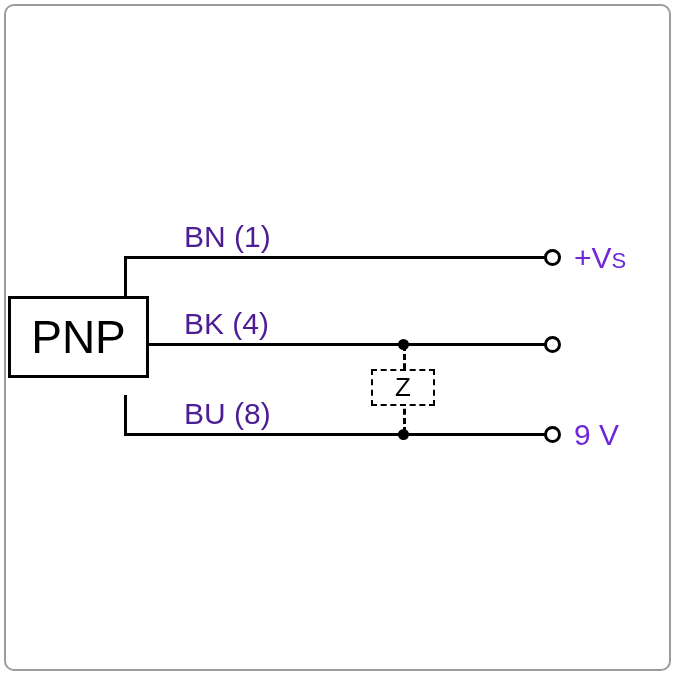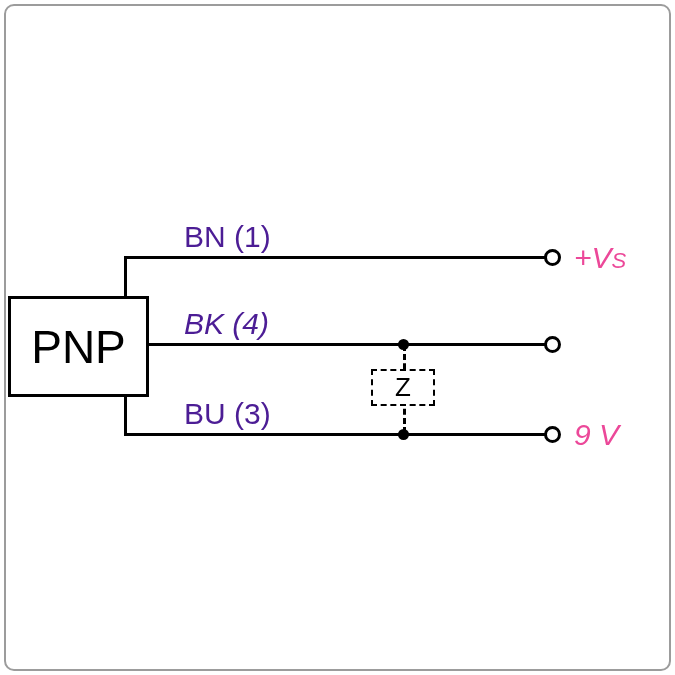--- a/index.html
+++ b/index.html
@@ -22,43 +22,42 @@
     pointer-events: none;
   }
 
   .wire { position: absolute; background: #000; }
   .wire.h { height: 3px; }
   .wire.v { width: 3px; }
 
   .device-box {
     position: absolute;
     left: 8px; top: 296px;
-    width: 141px; height: 101px;
+    width: 141px; height: 82px;
     border: 3px solid #000;
     background: #fff;
     display: flex; align-items: center; justify-content: center;
     font-size: 46px;
     color: #000;
   }
 
   .pin-label {
     position: absolute;
     font-size: 30px;
     line-height: 34px;
     color: #4c1d95;
     white-space: nowrap;
   }
 
   .term-label {
     position: absolute;
     font-size: 30px;
     line-height: 36px;
-    color: #ec4899;
+    color: #6d28d9;
     white-space: nowrap;
-    font-style: italic;
   }
   .term-label .sub { font-size: 22px; }
 
   .terminal {
     position: absolute;
     width: 17px; height: 17px;
     border: 3px solid #000;
     border-radius: 50%;
     background: #fff;
   }
@@ -111,19 +110,19 @@
     <span>Z</span>
   </div>
   <div class="dot" style="left:398px; top:339px;"></div>
   <div class="dot" style="left:398px; top:429px;"></div>
 
   <div class="terminal" style="left:544px; top:249px;"></div>
   <div class="terminal" style="left:544px; top:336px;"></div>
   <div class="terminal" style="left:544px; top:426px;"></div>
 
   <div class="pin-label" style="left:184px; top:220px;">BN (1)</div>
-  <div class="pin-label" style="left:184px; top:307px;font-style:italic;">BK (4)</div>
-  <div class="pin-label" style="left:184px; top:397px;">BU (3)</div>
+  <div class="pin-label" style="left:184px; top:307px;">BK (4)</div>
+  <div class="pin-label" style="left:184px; top:397px;">BU (8)</div>
 
   <div class="term-label" style="left:574px; top:240px;"><span>+V</span><span class="sub">S</span></div>
   <div class="term-label" style="left:574px; top:417px;"><span>9 V</span><span class="sub"></span></div>
 
 </div>
 
 </body></html>

